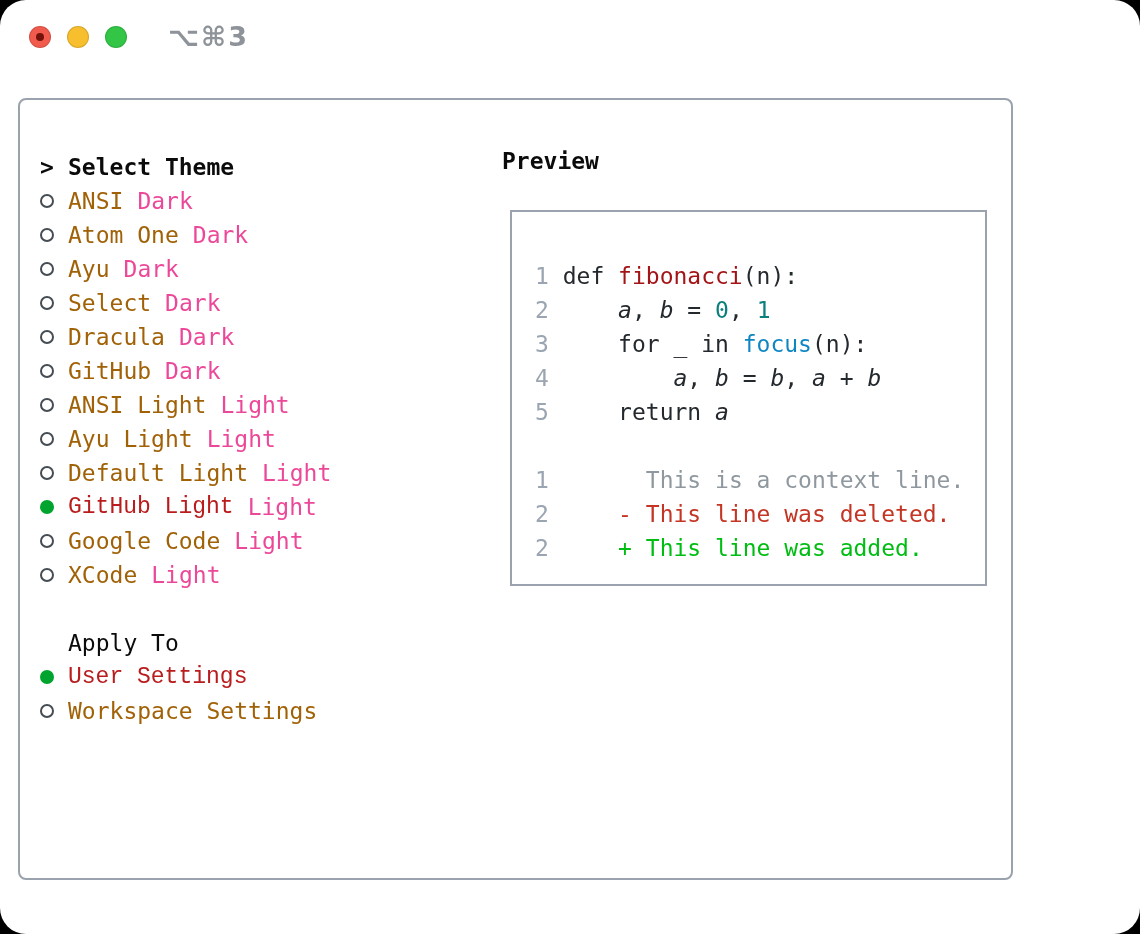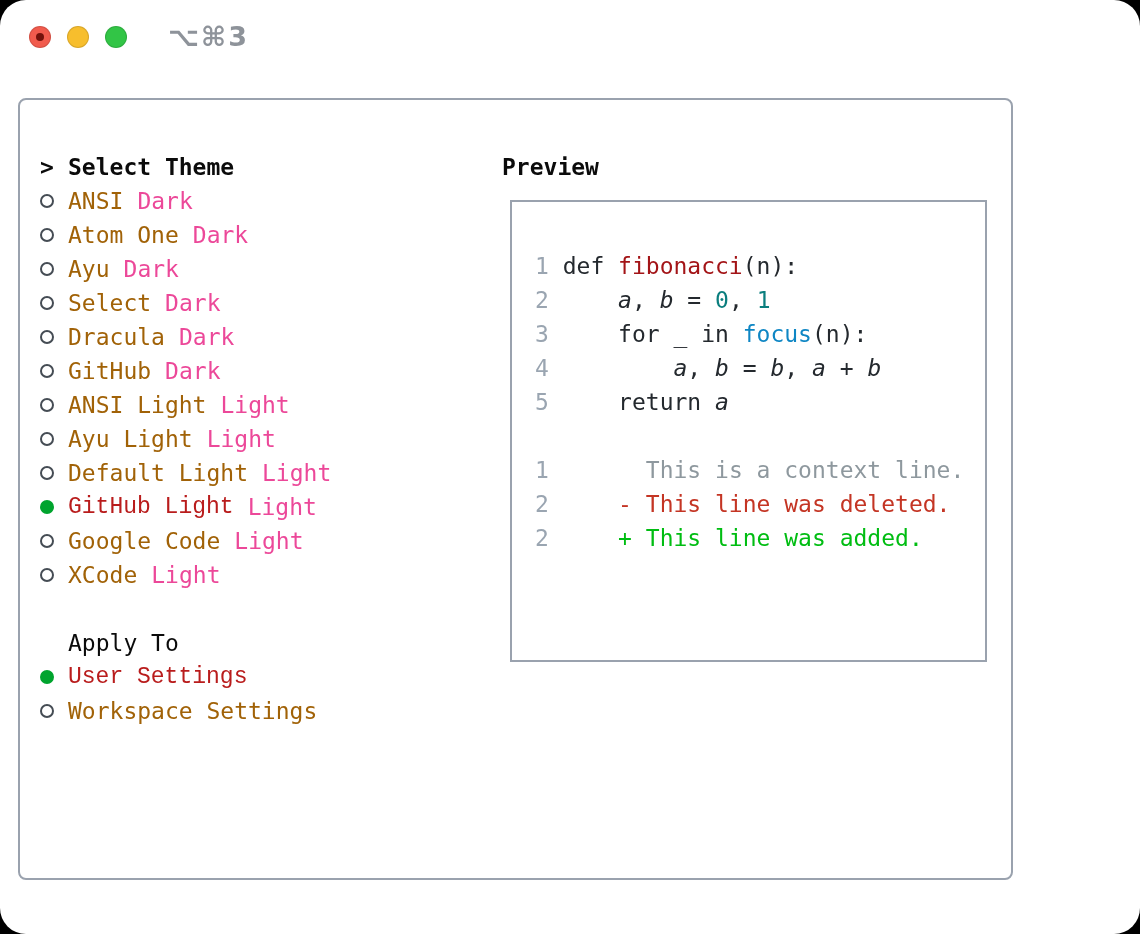--- a/index.html
+++ b/index.html
@@ -24,23 +24,23 @@
   .cursor{font-weight:bold;color:#0b0b0b;}
   .hdr{font-weight:bold;color:#0b0b0b;}
   .radio{width:14px;height:14px;border-radius:50%;border:2.5px solid #454c54;box-sizing:border-box;background:transparent;}
   .row.selected .radio{background:#00a42e;border-color:#00a42e;}
   .row.selected .lbl{color:#b91c1c;font-family:Liberation Mono, monospace;}
   .lbl{color:#a16207;}
   .var{color:#ec4899;margin-left:14px;}
   .spacer{height:34px;}
   .hint{color:#9aa5b1;line-height:34px;white-space:pre;}
   
-  .rightcol{position:absolute;left:482px;top:50px;width:505px;}
+  .rightcol{position:absolute;left:482px;top:44px;width:505px;}
   .pv-hdr{height:34px;display:flex;align-items:center;font-weight:bold;color:#0b0b0b;}
-  .pbox{margin-left:8px;margin-top:16px;width:477px;height:462px;box-sizing:border-box;
+  .pbox{margin-left:8px;margin-top:32px;width:477px;height:376px;box-sizing:border-box;
         border:2px solid #9aa2ae;background:#fff;padding:47px 0 0 23px;overflow:hidden;}
   .cl{margin:0;font-family:inherit;font-size:23px;line-height:34px;white-space:pre;color:#24292e;}
   .blank{height:34px;}
 </style>
 </head>
 <body>
 
 <div class="window">
 
   <div class="titlebar">

